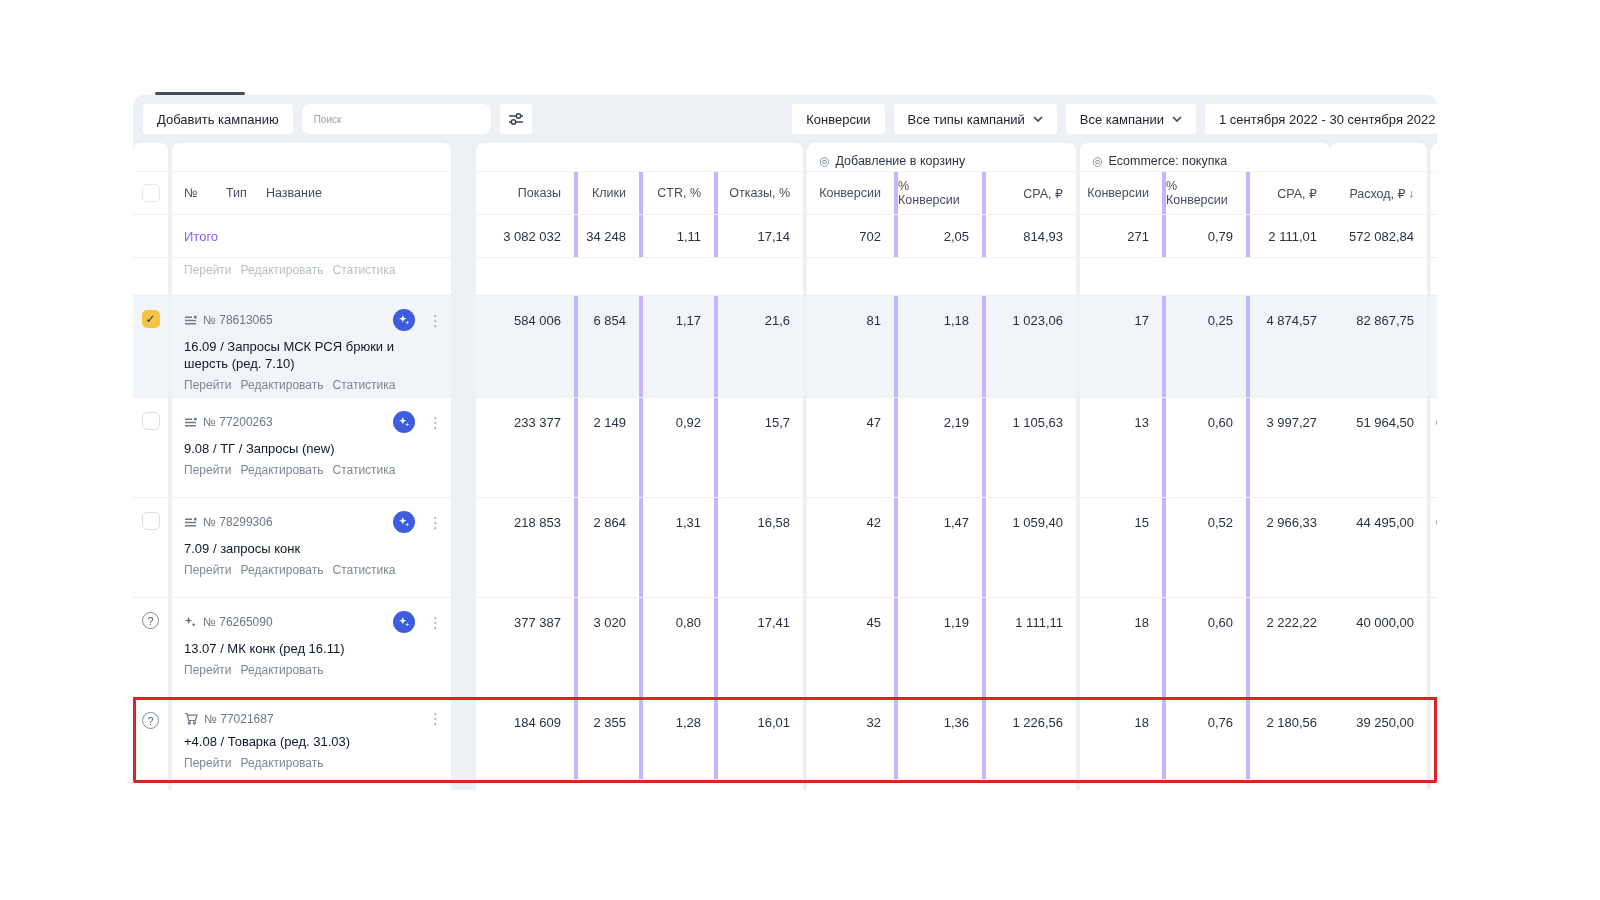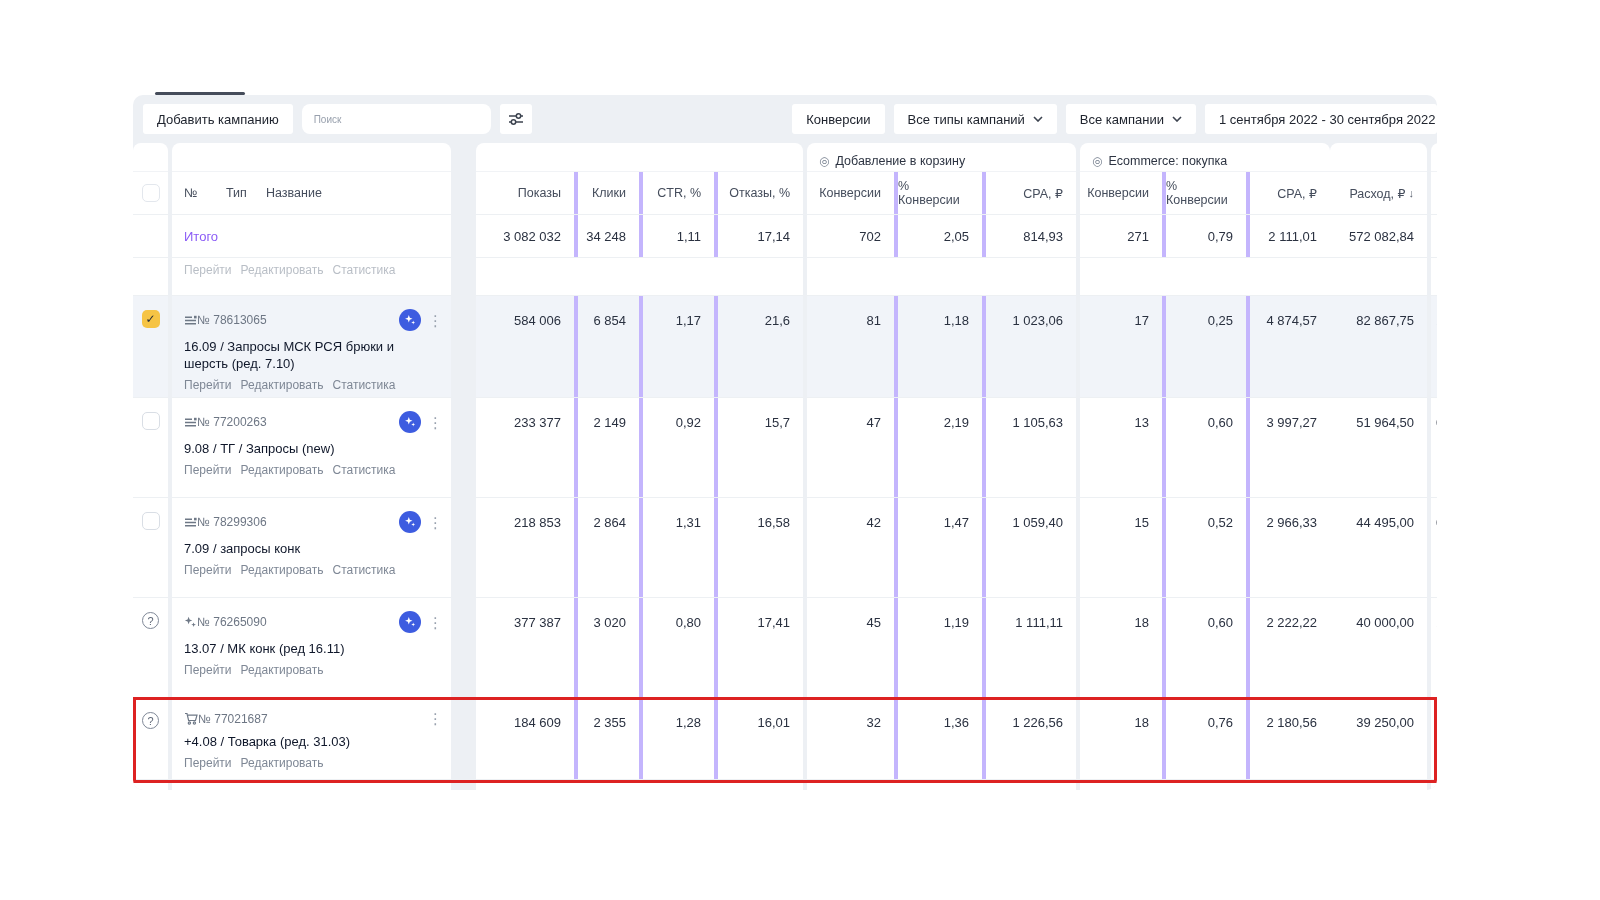--- a/index.html
+++ b/index.html
@@ -47,21 +47,21 @@
   .grp{display:flex;align-items:center;gap:6px;padding:8px 0 0 12px;font-size:12.5px;color:#2d3442}
   .goal{color:#737d8c;font-size:12px;line-height:1}
 
   .namehdr{display:flex;align-items:center;height:100%;padding-left:12px;gap:0}
   .namehdr .h-num{width:42px}.namehdr .h-type{width:40px}
   .tot-label{padding:14px 0 0 12px;font-size:13px;color:#8b5cf6}
 
   .sr-links{display:flex;gap:9px;padding:5px 0 0 12px;font-size:12px;color:#8a93a0;opacity:.6}
 
   .ncell{padding:13px 8px 0 12px}
-  .l1{display:flex;align-items:center;}
+  .l1{display:flex;align-items:center;gap:6px}
   .num{font-size:12px;color:#6d7684;white-space:nowrap}
   .badge{width:22px;height:22px;border-radius:50%;background:#3d5ce0;display:flex;align-items:center;justify-content:center;margin-left:auto;flex:none;cursor:pointer}
   .menu{color:#99a1ae;font-size:15px;margin-left:7px;line-height:1;cursor:pointer;flex:none}
   .menu.solo{margin-left:auto}
   .title{font-size:13px;color:#0f172a;margin-top:7px;line-height:17px;max-width:252px}
   .links{display:flex;gap:9px;margin-top:6px;font-size:12px;color:#7e8795}
   .lnk{cursor:pointer}
 
   .cb{width:18px;height:18px;border-radius:5px;margin:14px auto 0;box-sizing:border-box}
   .cb.un{background:#fff;border:1px solid #d9dee5}

